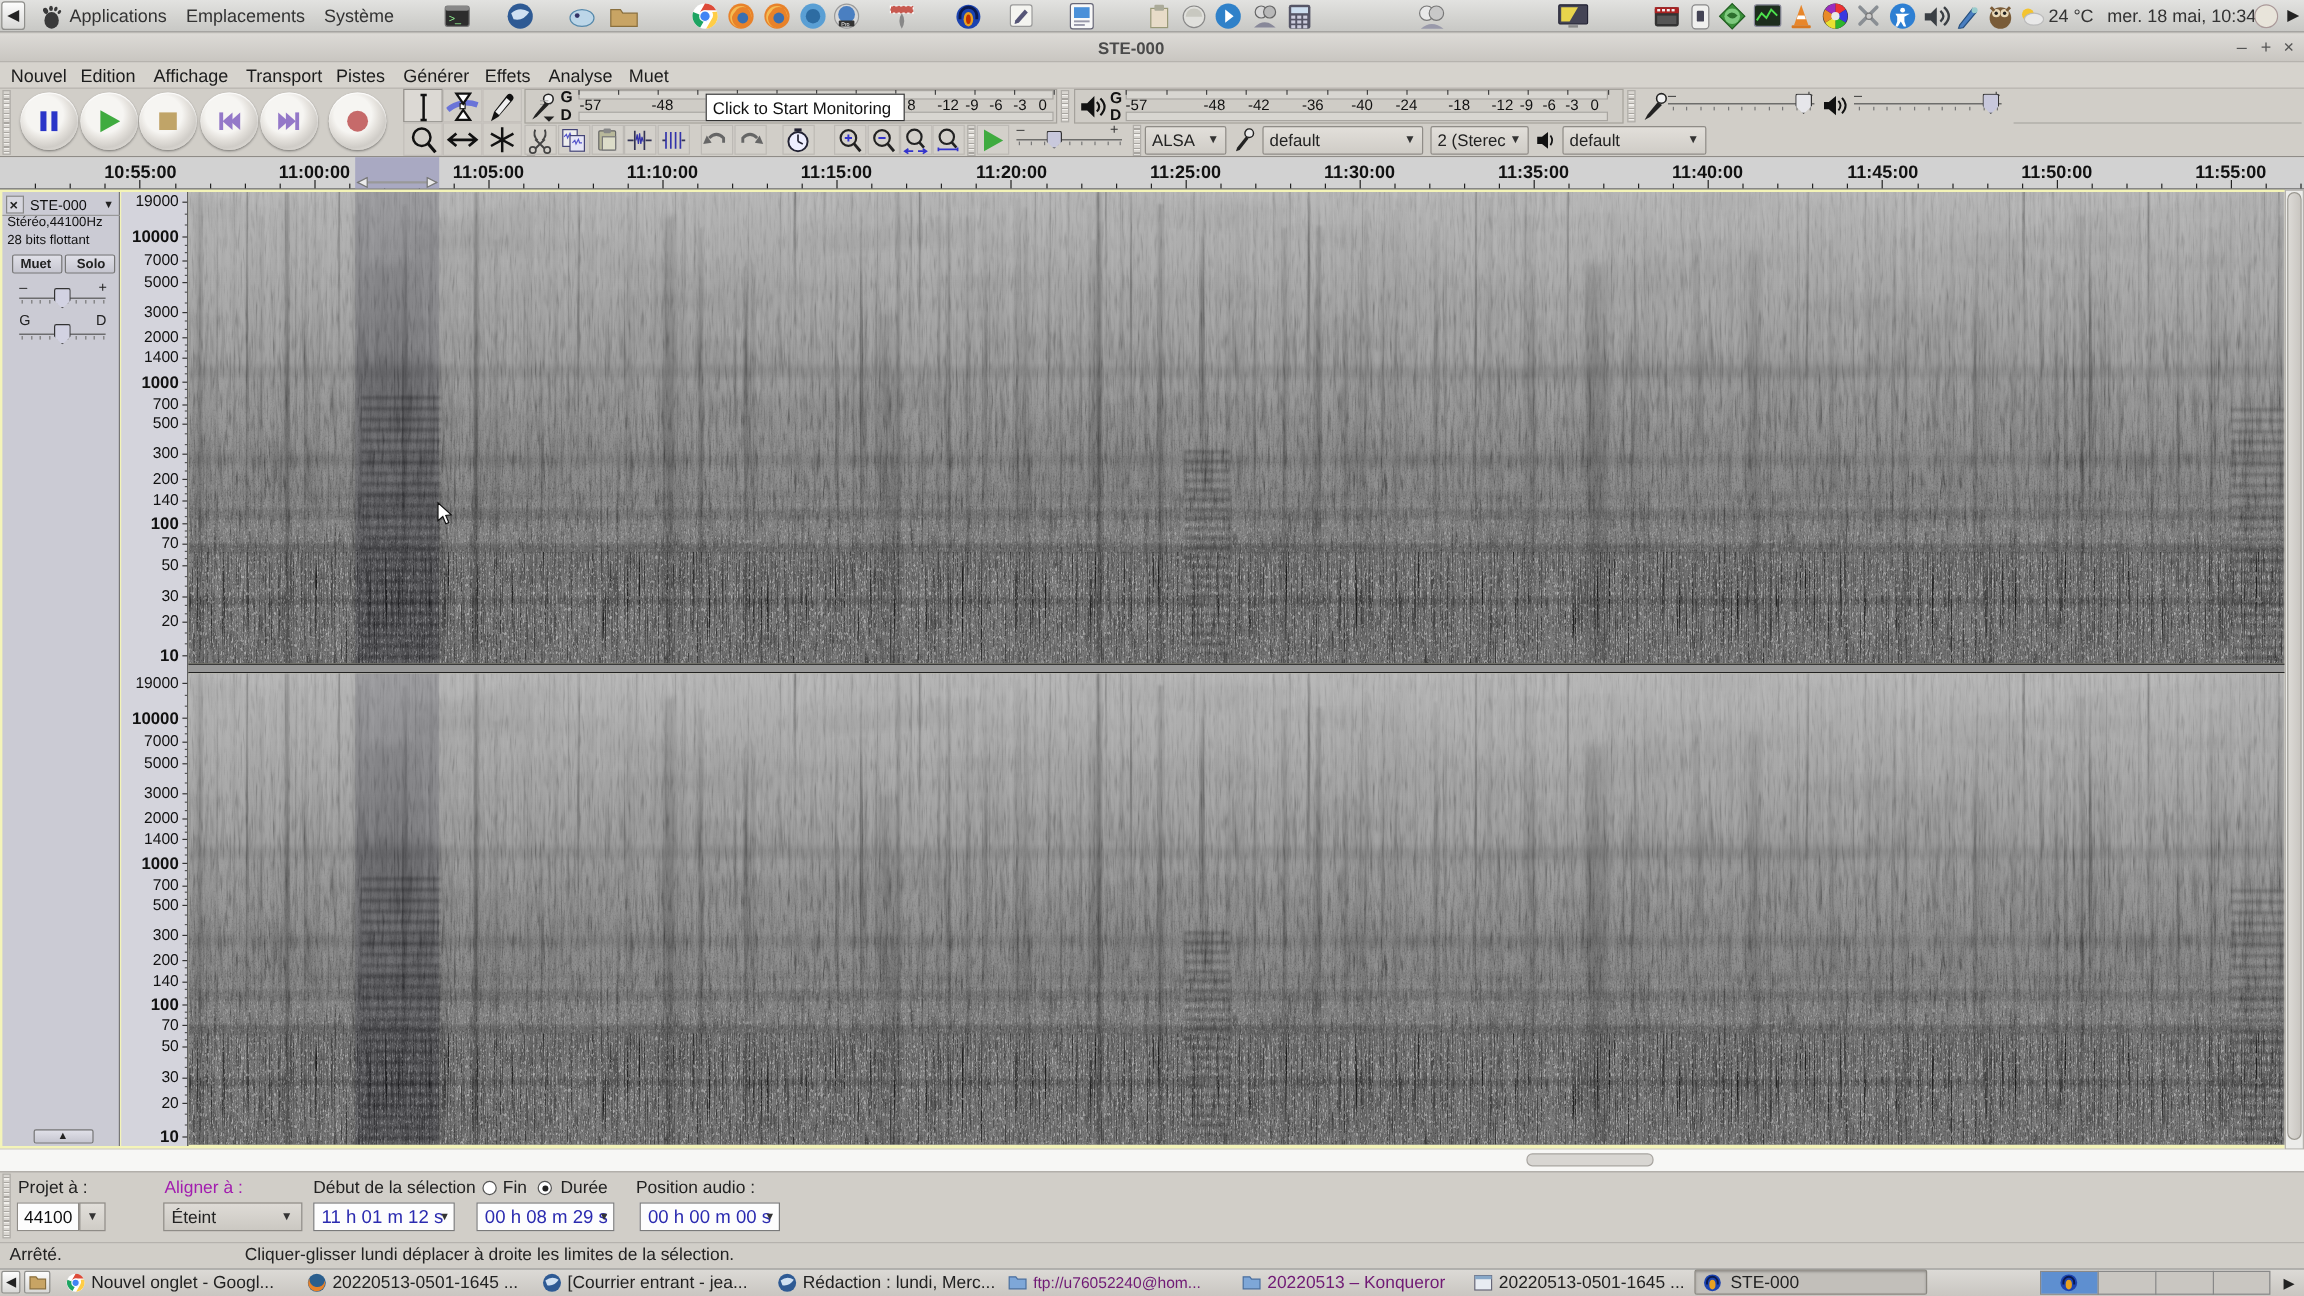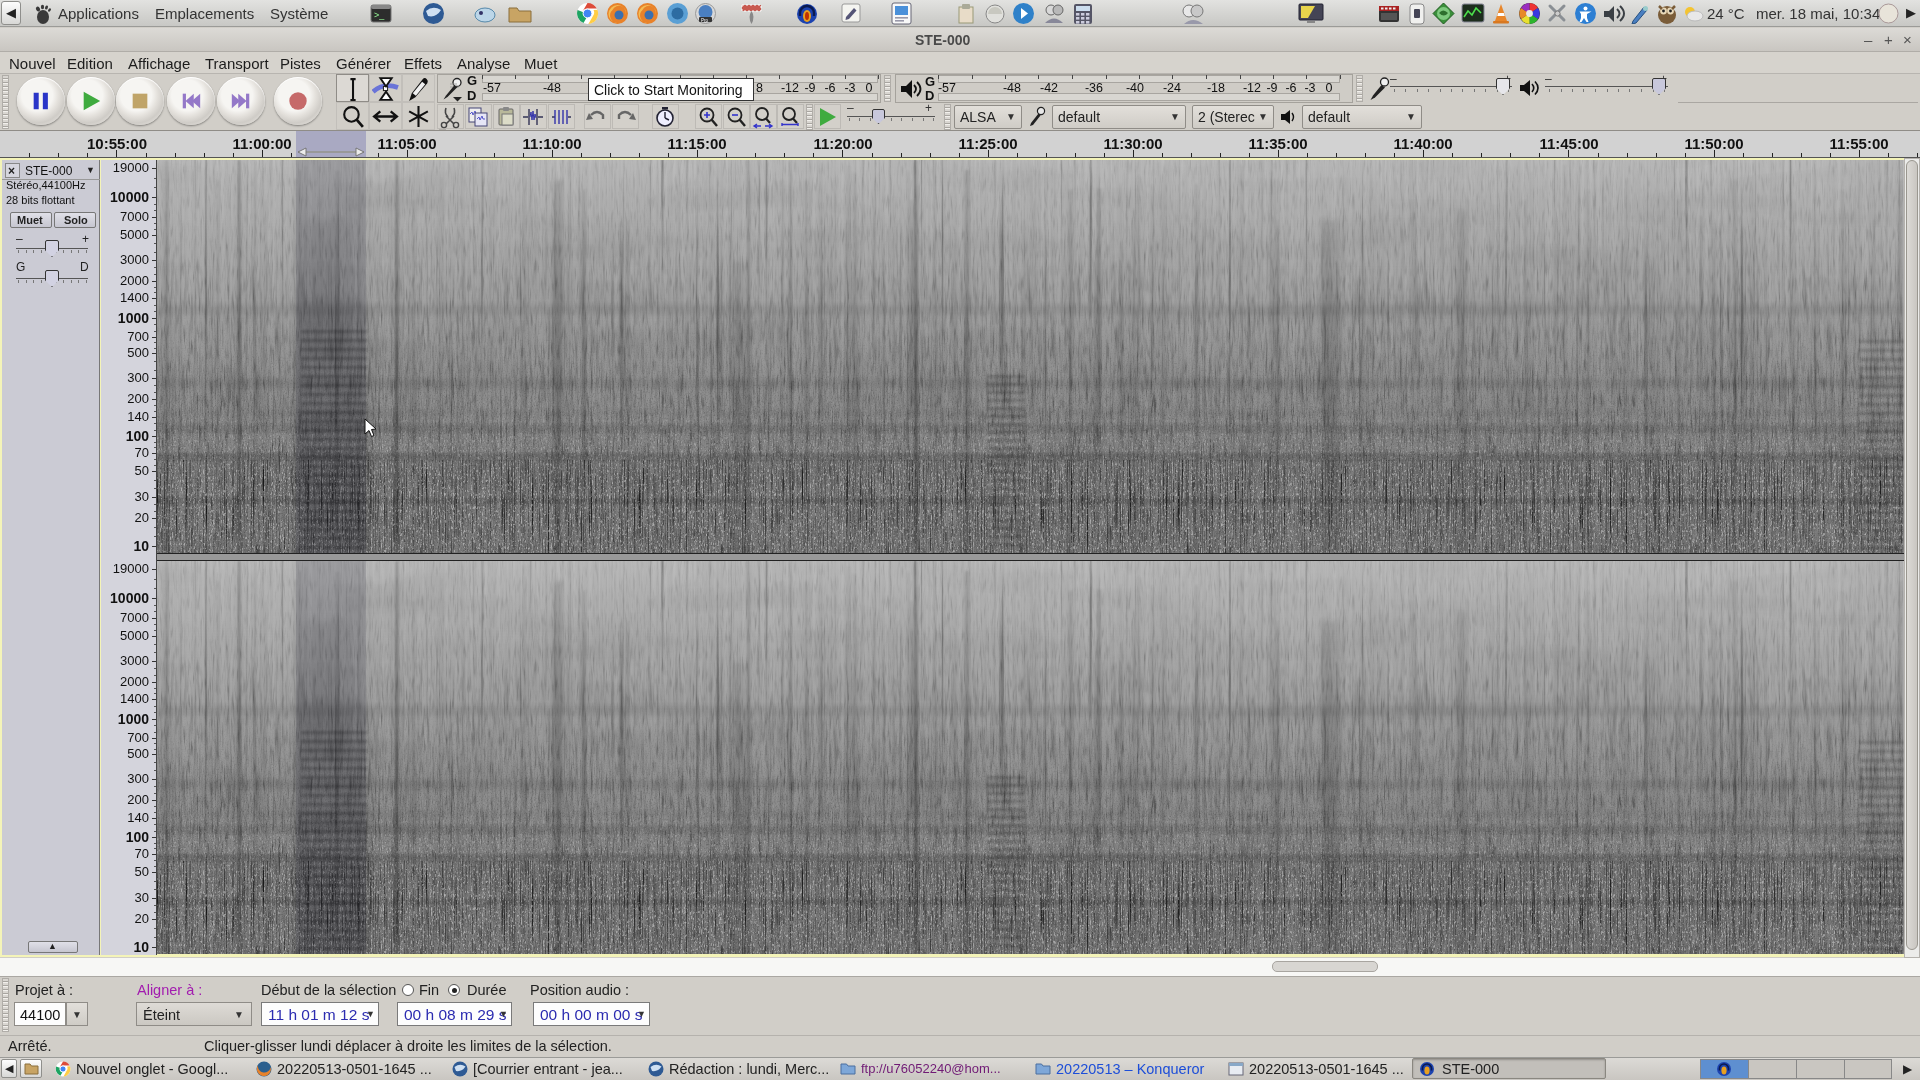--- a/index.html
+++ b/index.html
@@ -1284,21 +1284,21 @@
     <path d="M2.5 6 Q8 2 13.5 5.5 Q10 11 4 10z" fill="#cfe0f2"></path>
   </svg>
 <div class="tx" style="left:669px;top:1061px;font-size:14.5px;color:#222;">Rédaction : lundi, Merc...</div>
 <svg class="ab" style="left:840px;top:1061px" width="16" height="16" viewBox="0 0 16 16">
     <path d="M1 3 h5.5 l1.5 2 H15 v8 H1z" fill="#7ea7d8" stroke="#4a6f9f"></path>
   </svg>
 <div class="tx" style="left:861px;top:1061px;font-size:13px;color:#701a75;">ftp://u76052240@hom...</div>
 <svg class="ab" style="left:1035px;top:1061px" width="16" height="16" viewBox="0 0 16 16">
     <path d="M1 3 h5.5 l1.5 2 H15 v8 H1z" fill="#7ea7d8" stroke="#4a6f9f"></path>
   </svg>
-<div class="tx" style="left:1056px;top:1061px;font-size:14.5px;color:#1d4ed8;">20220513 – Konqueror</div>
+<div class="tx" style="left:1056px;top:1061px;font-size:14.5px;color:#701a75;">20220513 – Konqueror</div>
 <svg class="ab" style="left:1228px;top:1061px" width="16" height="16" viewBox="0 0 16 16">
     <rect x="1" y="2" width="14" height="12" fill="#e8ecf2" stroke="#667"></rect>
     <rect x="1" y="2" width="14" height="3" fill="#88a8c8"></rect>
   </svg>
 <div class="tx" style="left:1249px;top:1061px;font-size:14.5px;color:#222;">20220513-0501-1645 ...</div>
 <div class="ab" style="left:1412px;top:1058px;width:194px;height:21px;background:#c2bfba;border:1px solid #8a8780;border-radius:2px;box-shadow:inset 0 1px 2px rgba(0,0,0,0.25);"></div>
 <svg class="ab" style="left:1419px;top:1061px" width="16" height="16" viewBox="0 0 16 16">
     <circle cx="8" cy="8" r="7" fill="#1c43b0"></circle>
     <path d="M3.5 9.5 v-2 a4.5 4.5 0 0 1 9 0 v2" stroke="#0a1a50" stroke-width="1.6" fill="none"></path>
     <ellipse cx="8" cy="9.5" rx="2.6" ry="4" fill="#e8a020"></ellipse>

